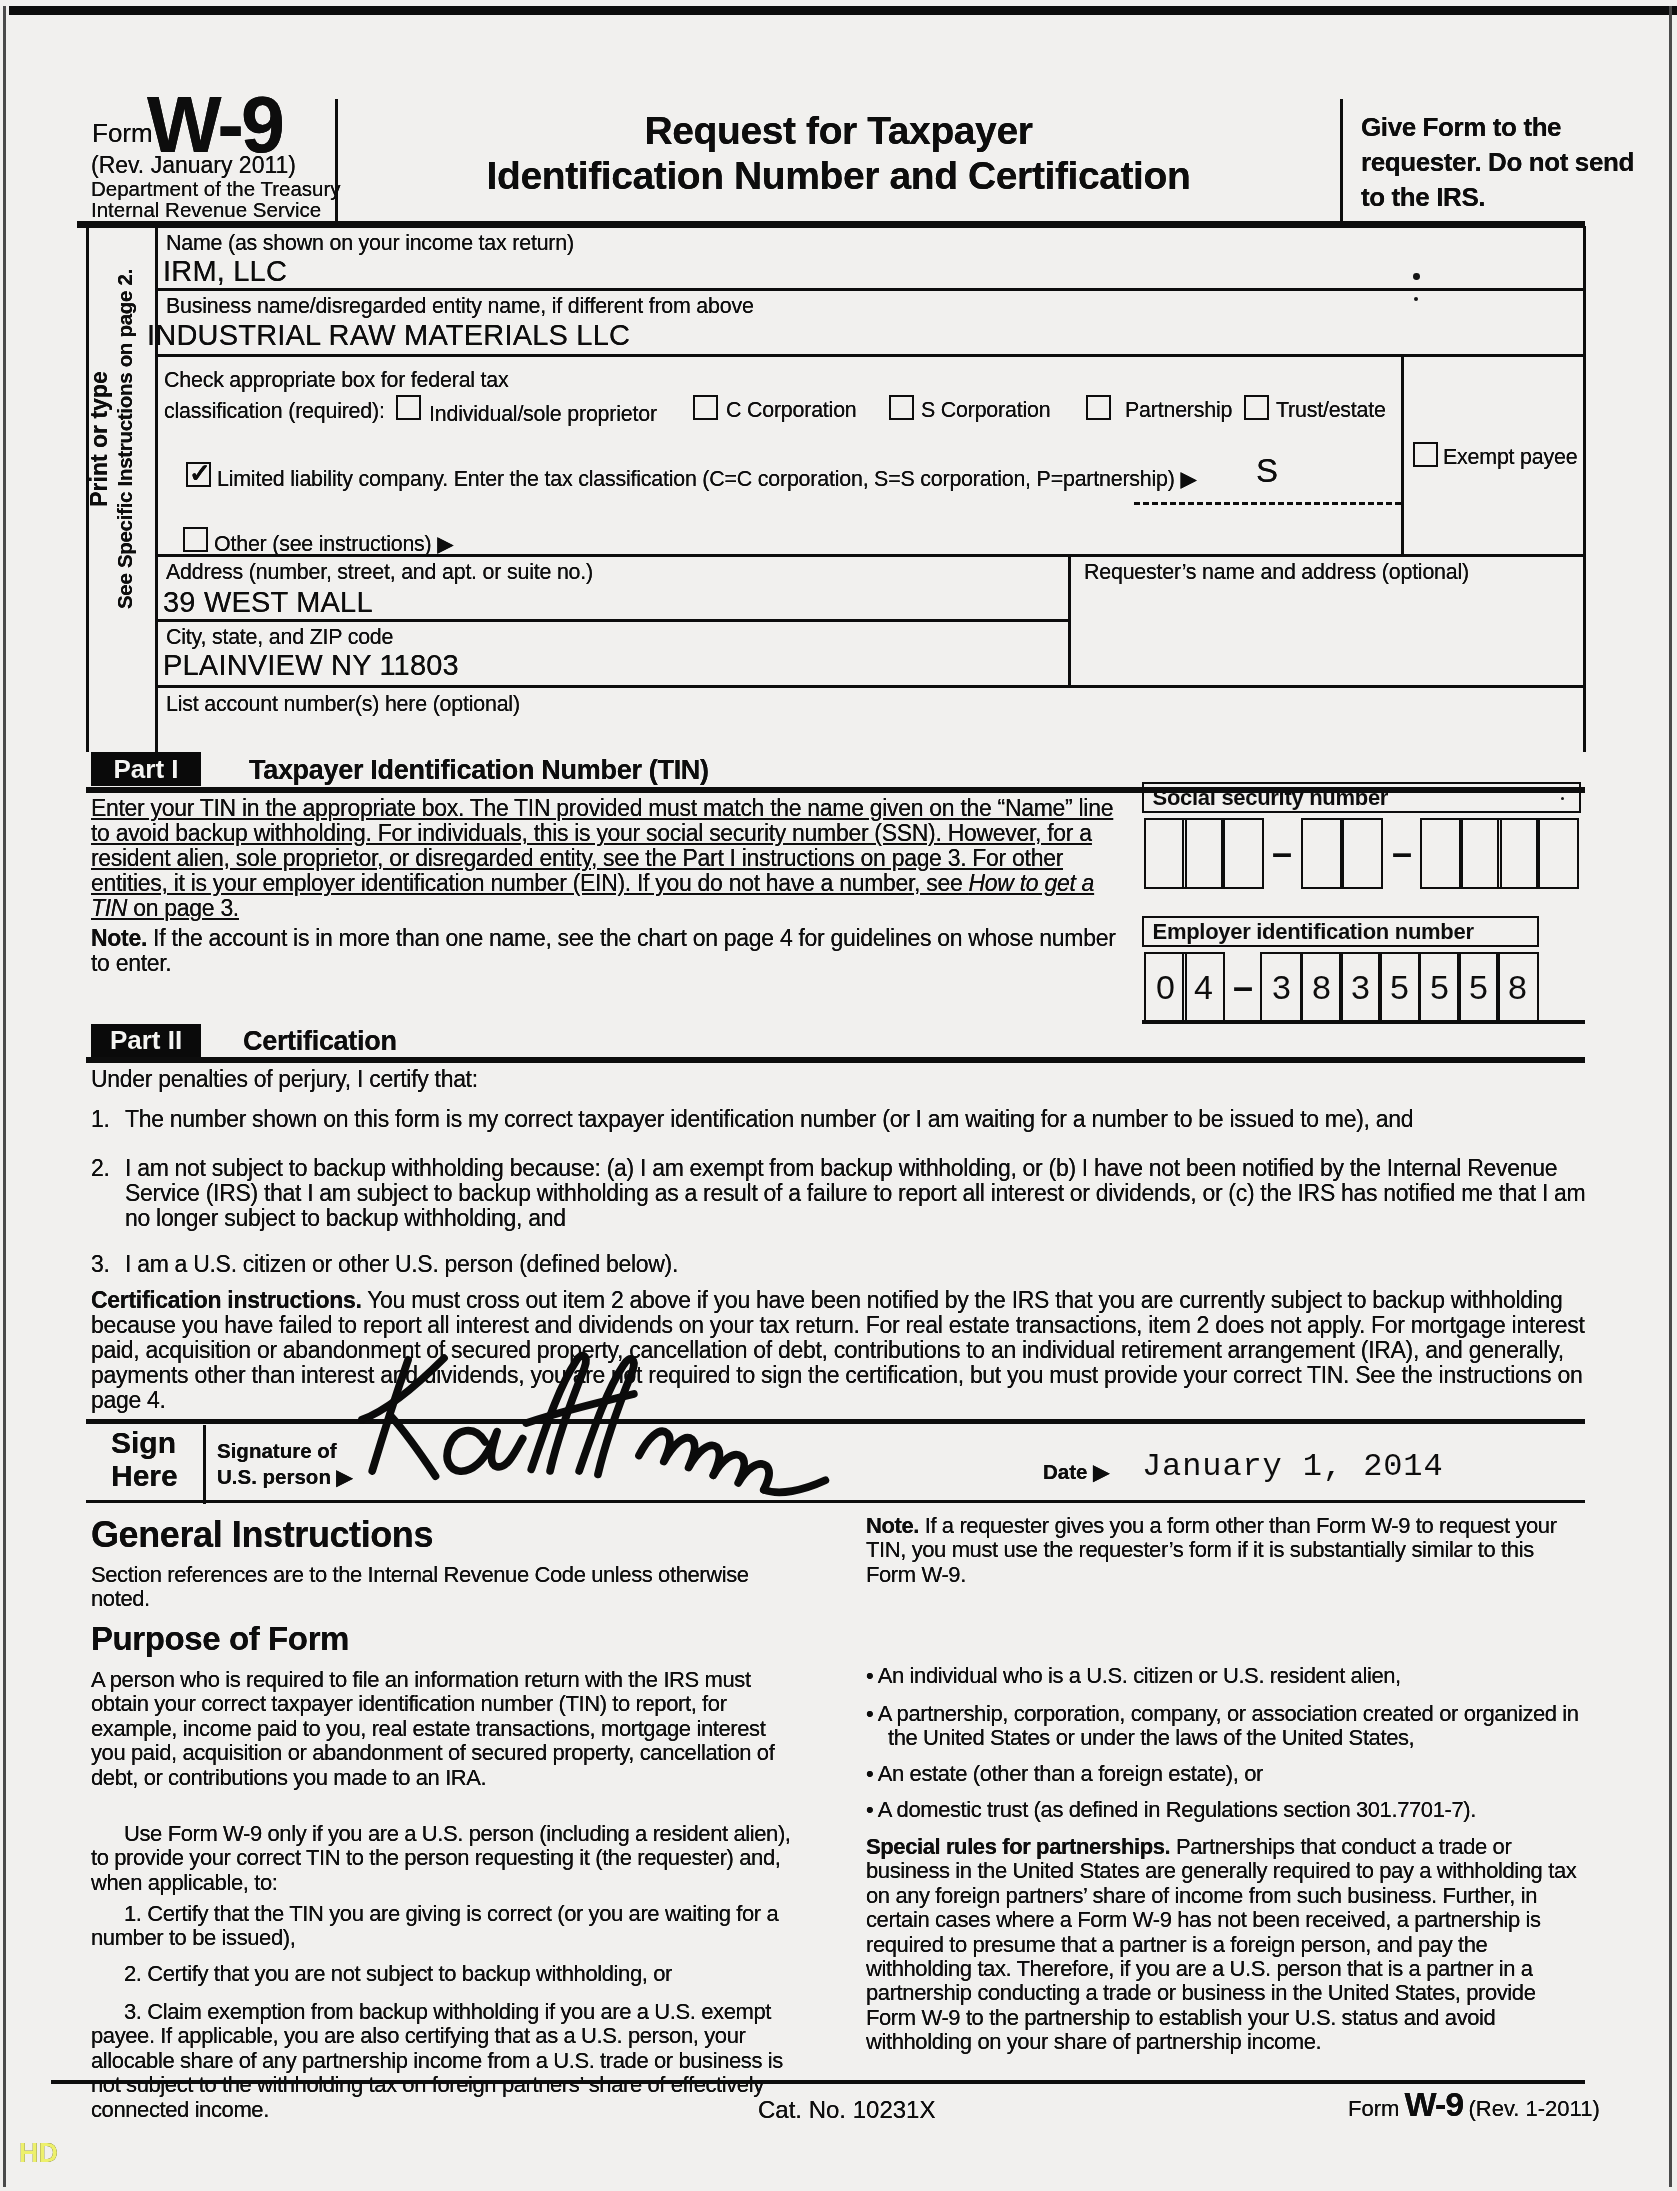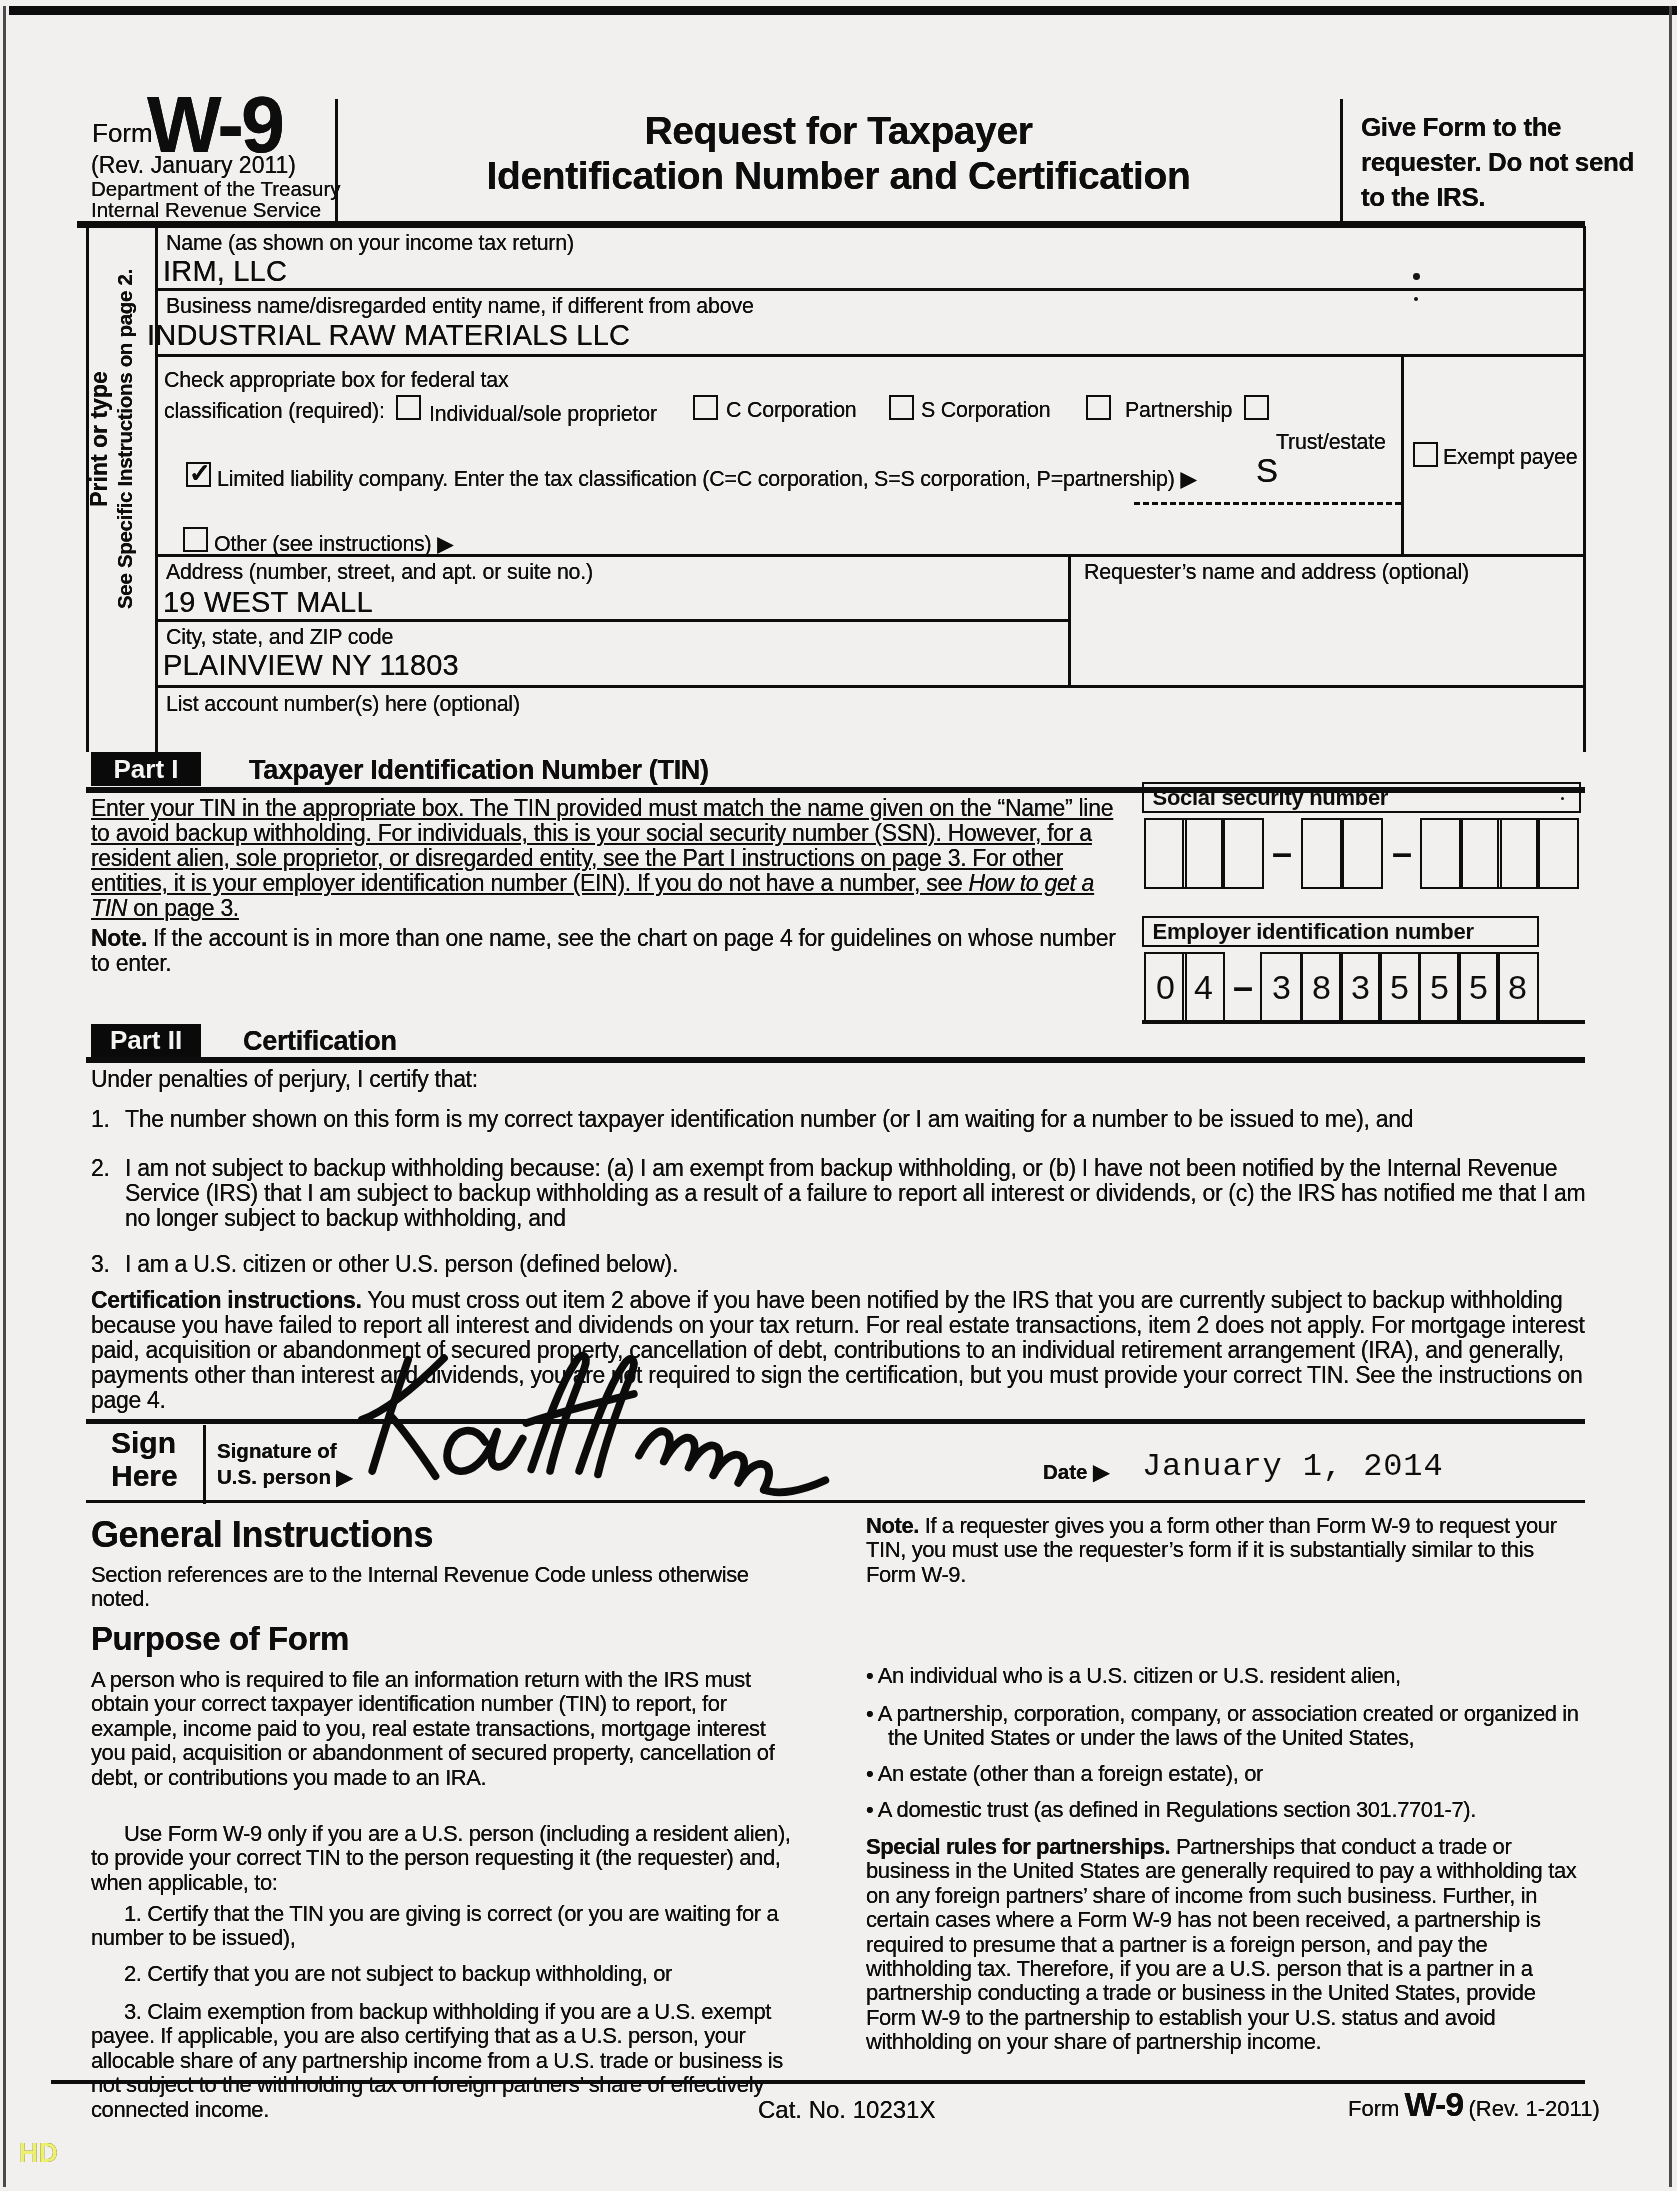--- a/index.html
+++ b/index.html
@@ -84,40 +84,40 @@
 
   <span class="cb" style="left:396px;top:395px;"></span>
   <div class="abs lbl thick" style="left:429px;top:402px;">Individual/sole proprietor</div>
   <span class="cb" style="left:693px;top:395px;"></span>
   <div class="abs lbl thick" style="left:726px;top:398px;">C Corporation</div>
   <span class="cb" style="left:889px;top:395px;"></span>
   <div class="abs lbl thick" style="left:921px;top:398px;">S Corporation</div>
   <span class="cb" style="left:1086px;top:395px;"></span>
   <div class="abs lbl thick" style="left:1125px;top:398px;">Partnership</div>
   <span class="cb" style="left:1244px;top:395px;"></span>
-  <div class="abs lbl thick" style="left:1276px;top:398px;margin-top:32px;">Trust/estate</div>
+  <div class="abs lbl thick" style="left:1276px;top:398px;">Trust/estate</div>
 
   <span class="cb" style="left:186px;top:462px;">
     <span class="abs thick" style="left:0.9px;top:-6px;font-size:26px;font-weight:bold;">✓</span>
   </span>
   <div class="abs lbl thick" style="left:217px;top:466px;">Limited liability company. Enter the tax classification (C=C corporation, S=S corporation, P=partnership) ▶</div>
   <div class="abs thick" style="left:1224px;top:452px;width:86px;text-align:center;font-size:33px;">S</div>
   <div class="abs" style="left:1134px;top:476px;width:267px;height:26px;border-bottom:3.4px dashed #0d0d0d;"></div>
 
   <span class="cb" style="left:183px;top:527px;"></span>
   <div class="abs lbl thick" style="left:214px;top:531px;">Other (see instructions) ▶</div>
 
   <div class="ln" style="left:1401px;top:354px;width:2.6px;height:202px;"></div>
   <span class="cb" style="left:1413px;top:442px;"></span>
   <div class="abs lbl thick" style="left:1443px;top:445px;">Exempt payee</div>
 
   <div class="ln" style="left:155px;top:554px;width:1431px;height:2.6px;"></div>
 
   <div class="abs lbl thick" style="left:166px;top:560px;">Address (number, street, and apt. or suite no.)</div>
-  <div class="abs val thick" style="left:163px;top:586px;">19 WEST MALL</div>
+  <div class="abs val thick" style="left:163px;top:586px;">39 WEST MALL</div>
   <div class="ln" style="left:1068px;top:554px;width:2.6px;height:134px;"></div>
   <div class="abs lbl thick" style="left:1084px;top:560px;">Requester’s name and address (optional)</div>
   <div class="abs val thick" style="left:1084px;top:591px;"></div>
   <div class="ln" style="left:155px;top:619px;width:914px;height:2.6px;"></div>
 
   <div class="abs lbl thick" style="left:166px;top:625px;">City, state, and ZIP code</div>
   <div class="abs val thick" style="left:163px;top:649px;">PLAINVIEW NY 11803</div>
   <div class="ln" style="left:155px;top:685px;width:1431px;height:2.6px;"></div>
 
   <div class="abs lbl thick" style="left:166px;top:692px;">List account number(s) here (optional)</div>

